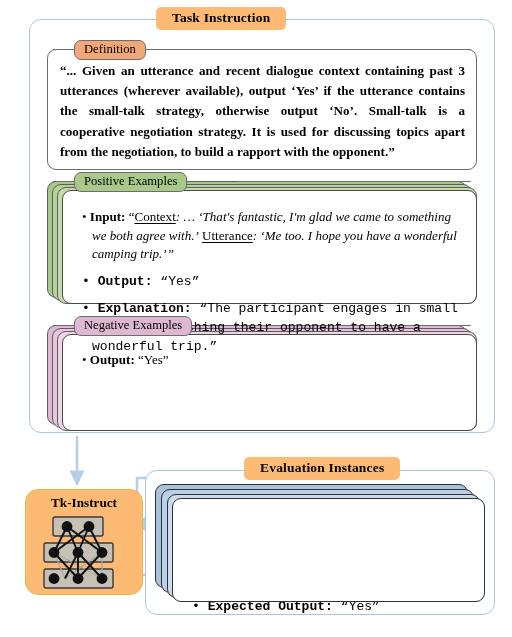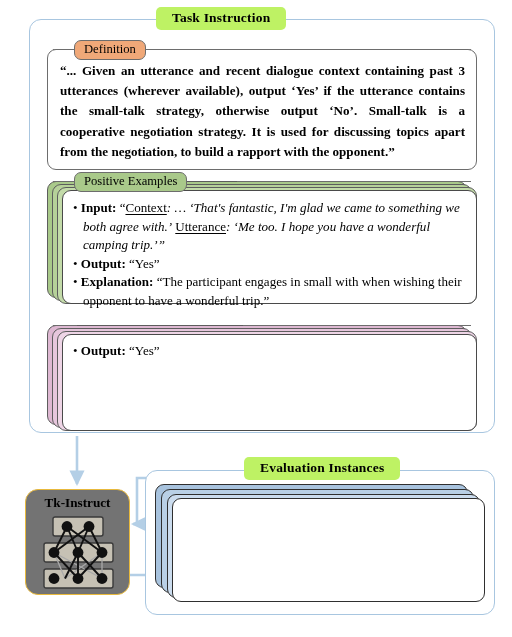--- a/index.html
+++ b/index.html
@@ -20,21 +20,21 @@
     left: 29px; top: 19px;
     width: 466px; height: 414px;
     box-sizing: border-box;
     border: 1.6px solid #a8c6e0;
     border-radius: 12px;
     background: #fff;
   }
   .panel-header {
     position: absolute;
     z-index: 6;
-    background: #bef264;
+    background: #fdba74;
     border-radius: 5px;
     font-weight: bold;
     font-size: 13.5px;
     letter-spacing: .2px;
     text-align: center;
     color: #000;
     padding: 3px 16px 4px 16px;
     white-space: nowrap;
   }
   #task-instruction-header { left: 156px; top: 7px; }
@@ -112,34 +112,34 @@
   .ex-body {
     position: absolute;
     z-index: 4;
     font-size: 13.05px;
     line-height: 18.6px;
   }
   .bullet-line {
     position: relative;
     padding-left: 10px;
     text-indent: -10px;
-    margin: 0;
-  }
-  .bullet-line + .bullet-line { margin-top: 0px; }
+    margin: 9px;
+  }
+  .bullet-line + .bullet-line { margin-top: 0px; font-family: Liberation Mono, monospace; }
   b { font-weight: bold; }
   i { font-style: italic; }
   u { text-decoration: underline; text-underline-offset: 1.5px; }
 
   
   #tk-instruct-box {
     position: absolute;
     left: 25px; top: 489px;
-    width: 105px; height: 106px;
-    box-sizing: border-box;
-    background: #737373;
+    width: 118px; height: 106px;
+    box-sizing: border-box;
+    background: #fdba74;
     border: 1.8px solid #e8b93c;
     border-radius: 13px;
     z-index: 6;
   }
   #tk-instruct-label {
     position: absolute;
     left: 0; right: 0; top: 5px;
     text-align: center;
     font-weight: bold;
     font-size: 13.2px;
@@ -233,20 +233,21 @@
   </div>
 </div>
 
 <div class="section" id="negative-section">
   <div class="legend-rule" style="left:6px; width:24px;"></div>
   <div class="legend-rule" style="left:196px; right:6px;"></div>
   <div class="stack-layer" style="left:0px; top:9px; width:420px; height:100px; background:#deb8d2;"></div>
   <div class="stack-layer" style="left:5px; top:12px; width:420px; height:100px; background:#e6c6dc;"></div>
   <div class="stack-layer" style="left:10px; top:15px; width:420px; height:100px; background:#eed5e6;"></div>
   <div class="card-white" style="left:15px; top:18px; width:415px; height:97px;"></div>
+  <div class="section-legend" id="negative-legend">Negative Examples</div>
   <div class="ex-body" style="left:26px; top:26px; width:398px;">
     <div class="bullet-line">•&nbsp;<b>Output:</b>
       <span>“Yes”</span></div>
   </div>
 </div>
 
 <div id="tk-instruct-box">
   <div id="tk-instruct-label">Tk-Instruct</div>
   <svg id="nn-diagram" width="71" height="74" viewBox="0 0 71 74">
 

